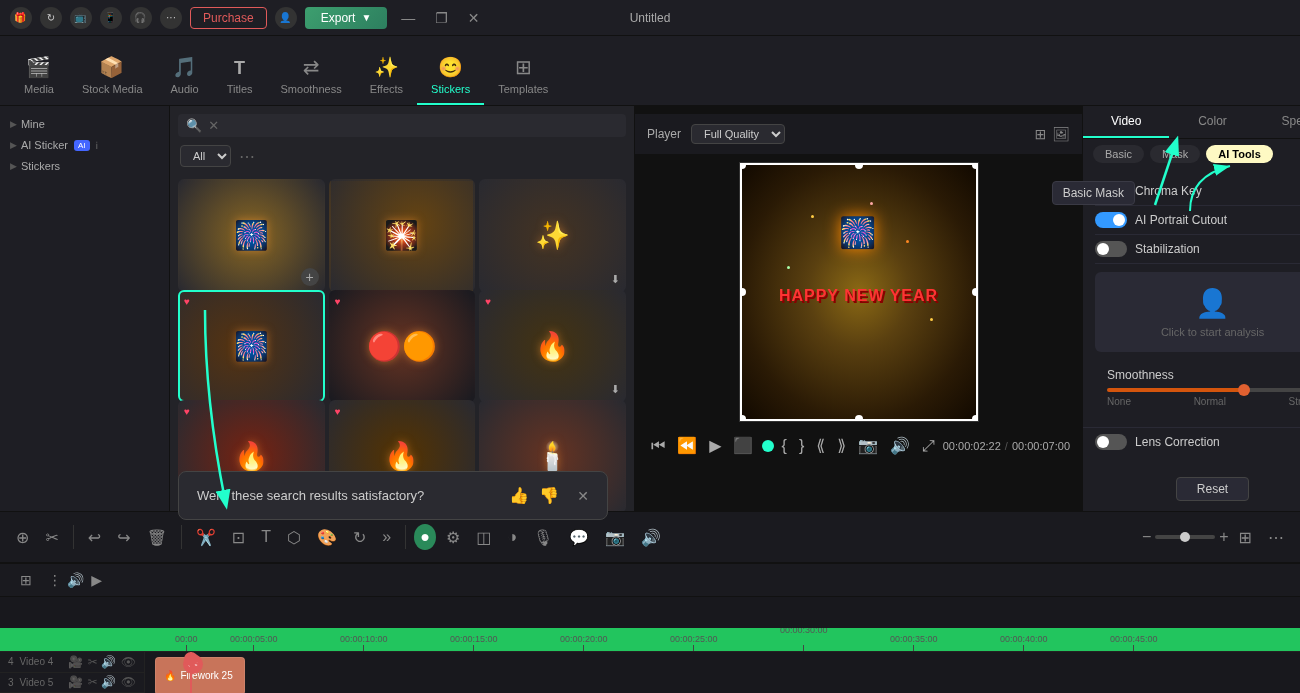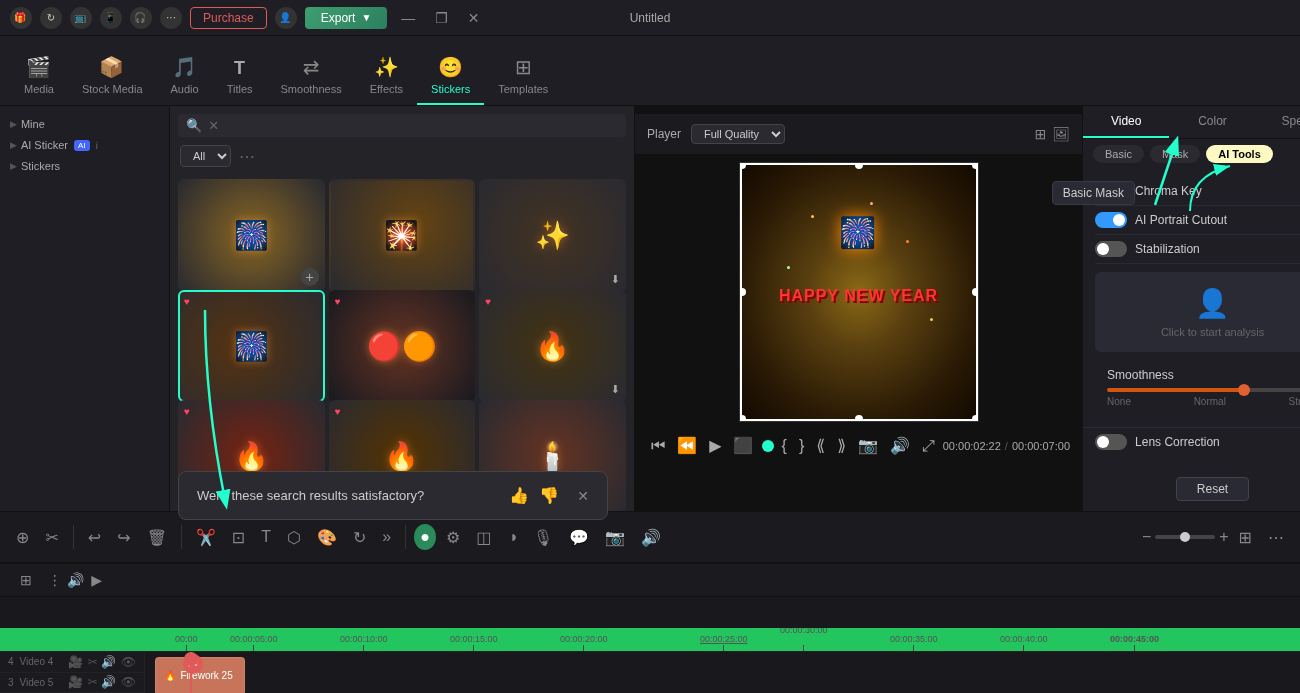--- a/index.html
+++ b/index.html
@@ -475,37 +475,37 @@
       <div class="ruler-line"></div>
     </div>
     <div class="ruler-mark" style="left:450px;">
       <span>00:00:15:00</span>
       <div class="ruler-line"></div>
     </div>
     <div class="ruler-mark" style="left:560px;text-align:right;">
       <span>00:00:20:00</span>
       <div class="ruler-line"></div>
     </div>
-    <div class="ruler-mark" style="left:700px;text-decoration:underline;">
+    <div class="ruler-mark" style="left:670px;">
       <span>00:00:25:00</span>
       <div class="ruler-line"></div>
     </div>
     <div class="ruler-mark" style="left:780px;gap:10px;">
       <span>00:00:30:00</span>
       <div class="ruler-line"></div>
     </div>
     <div class="ruler-mark" style="left:890px;">
       <span>00:00:35:00</span>
       <div class="ruler-line"></div>
     </div>
     <div class="ruler-mark" style="left:1000px;">
       <span>00:00:40:00</span>
       <div class="ruler-line"></div>
     </div>
-    <div class="ruler-mark" style="left:1110px;font-weight:bold;">
+    <div class="ruler-mark" style="left:1110px;">
       <span>00:00:45:00</span>
       <div class="ruler-line"></div>
     </div>
   </div>
 
   <div class="timeline-body">
 
     <div class="timeline-sidebar">
       <div class="timeline-track-label">
         <span style="color:#666;font-size:10px;">4</span>

